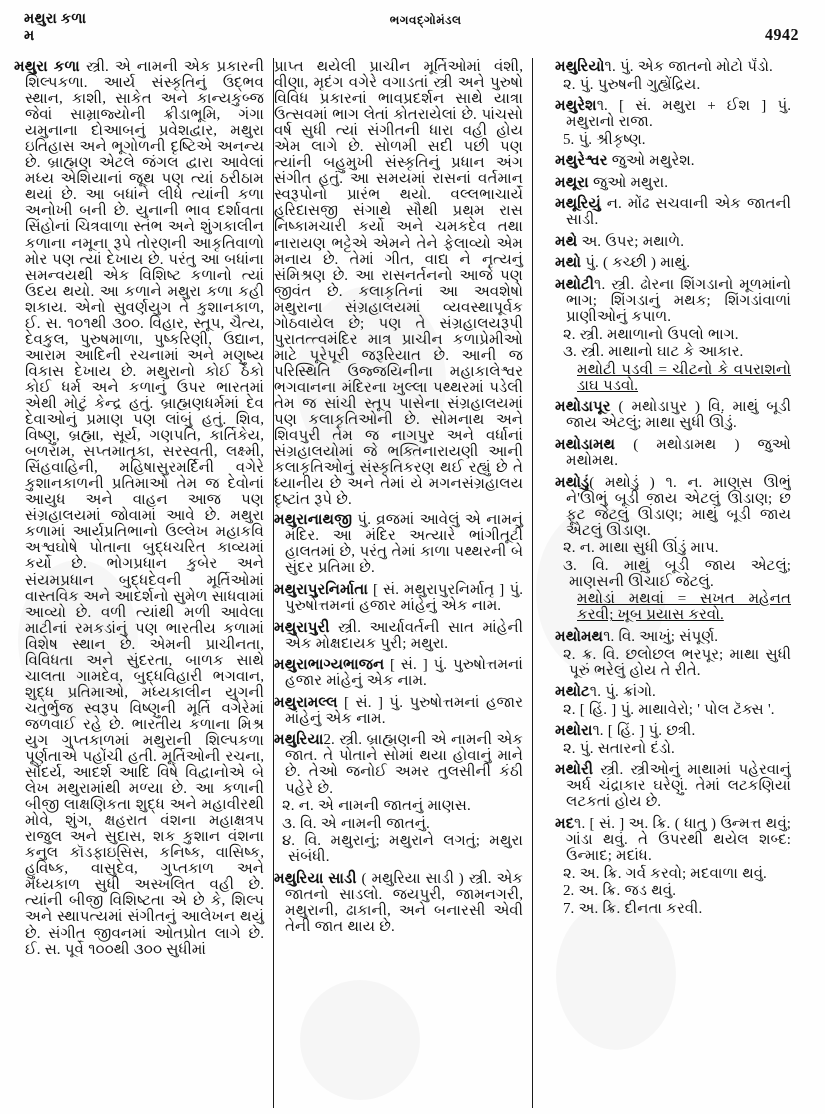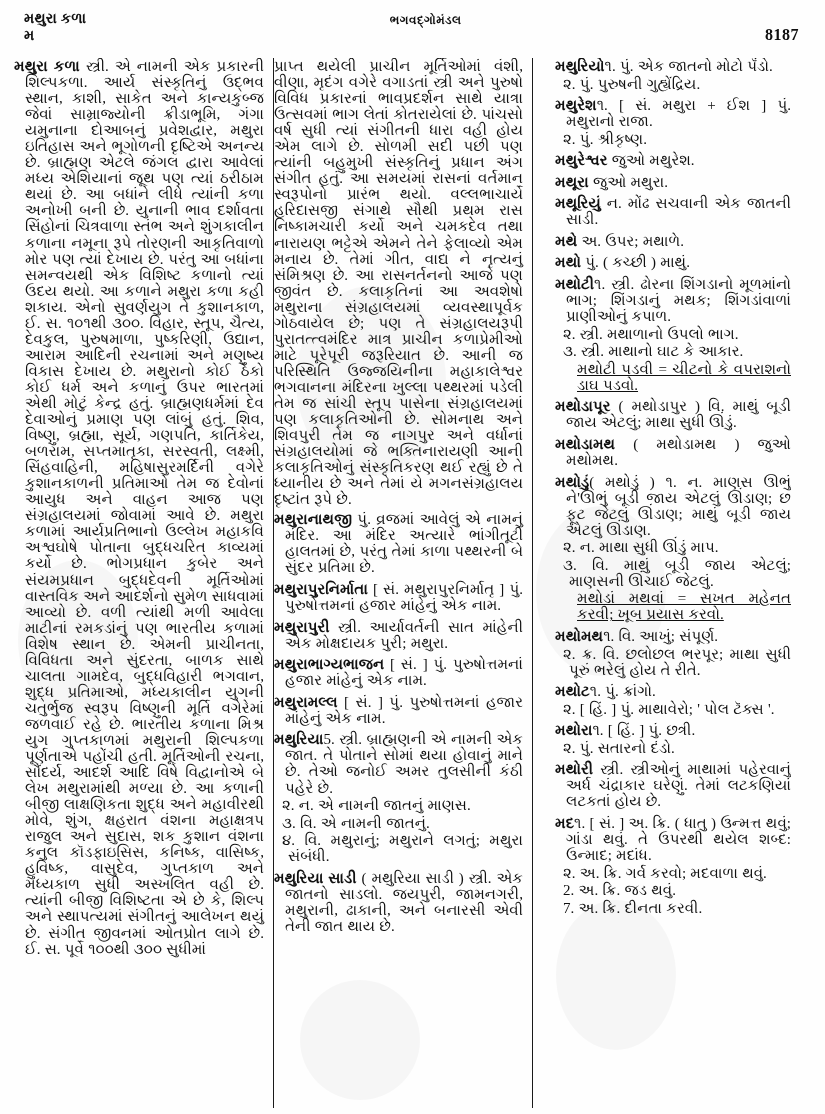--- a/index.html
+++ b/index.html
@@ -93,21 +93,21 @@
   <div class="wm w3"></div>
   <div class="wm w4"></div>
   <div class="wm w5"></div>
 
   <header id="page-header">
     <div class="hdr-left">
       <div class="l1">મથુરા કળા</div>
       <div class="l2">મ</div>
     </div>
     <div class="hdr-center">ભગવદ્ગોમંડલ</div>
-    <div class="hdr-right">8187</div>
+    <div class="hdr-right">4942</div>
   </header>
 
   <div id="columns">
 
     <div class="col c1">
       <div class="entry">
         <span class="hw">મથુરા કળા</span><span> સ્ત્રી. એ નામની એક પ્રકારની શિલ્પકળા. આર્ય સંસ્કૃતિનું ઉદ્ભવ સ્થાન, કાશી, સાકેત અને કાન્યકુબ્જ જેવાં સામ્રાજ્યોની ક્રીડાભૂમિ, ગંગા યમુનાના દોઆબનું પ્રવેશદ્વાર, મથુરા ઇતિહાસ અને ભૂગોળની દૃષ્ટિએ અનન્ય છે. બ્રાહ્મણ એટલે જંગલ દ્વારા આવેલાં મધ્ય એશિયાનાં જૂથ પણ ત્યાં ઠરીઠામ થયાં છે. આ બધાંને લીધે ત્યાંની કળા અનોખી બની છે. યુનાની ભાવ દર્શાવતા સિંહોનાં ચિત્રવાળા સ્તંભ અને શુંગકાલીન કળાના નમૂના રૂપે તોરણની આકૃતિવાળો મોર પણ ત્યાં દેખાય છે. પરંતુ આ બધાંના સમન્વયથી એક વિશિષ્ટ કળાનો ત્યાં ઉદય થયો. આ કળાને મથુરા કળા કહી શકાય. એનો સુવર્ણયુગ તે કુશાનકાળ, ઈ. સ. ૧૦૧થી ૩૦૦. વિહાર, સ્તૂપ, ચૈત્ય, દેવકુલ, પુરુષમાળા, પુષ્કરિણી, ઉદ્યાન, આરામ આદિની રચનામાં અને મણુષ્ય વિકાસ દેખાય છે. મથુરાનો કોઈ ઠેકો કોઈ ધર્મ અને કળાનું ઉપર ભારતમાં એથી મોટું કેન્દ્ર હતું. બ્રાહ્મણધર્મમાં દેવ દેવાઓનું પ્રમાણ પણ લાંબું હતું. શિવ, વિષ્ણુ, બ્રહ્મા, સૂર્ય, ગણપતિ, કાર્તિકેય, બળરામ, સપ્તમાતૃકા, સરસ્વતી, લક્ષ્મી, સિંહવાહિની, મહિષાસુરમર્દિની વગેરે કુશાનકાળની પ્રતિમાઓ તેમ જ દેવોનાં આયુધ અને વાહન આજ પણ સંગ્રહાલયમાં જોવામાં આવે છે. મથુરા કળામાં આર્યપ્રતિભાનો ઉલ્લેખ મહાકવિ અશ્વઘોષે પોતાના બુદ્ધચરિત કાવ્યમાં કર્યો છે. ભોગપ્રધાન કુબેર અને સંયમપ્રધાન બુદ્ધદેવની મૂર્તિઓમાં વાસ્તવિક અને આદર્શનો સુમેળ સાધવામાં આવ્યો છે. વળી ત્યાંથી મળી આવેલા માટીનાં રમકડાંનું પણ ભારતીય કળામાં વિશેષ સ્થાન છે. એમની પ્રાચીનતા, વિવિધતા અને સુંદરતા, બાળક સાથે ચાલતા ગામદેવ, બુદ્ધવિહારી ભગવાન, શુદ્ધ પ્રતિમાઓ, મધ્યકાલીન યુગની ચતુર્ભુજ સ્વરૂપ વિષ્ણુની મૂર્તિ વગેરેમાં જળવાઈ રહે છે. ભારતીય કળાના મિશ્ર યુગ ગુપ્તકાળમાં મથુરાની શિલ્પકળા પૂર્ણતાએ પહોંચી હતી. મૂર્તિઓની રચના, સૌંદર્ય, આદર્શ આદિ વિષે વિદ્વાનોએ બે લેખ મથુરામાંથી મળ્યા છે. આ કળાની બીજી લાક્ષણિકતા શુદ્ધ અને મહાવીરથી મોવે, શુંગ, ક્ષહરાત વંશના મહાક્ષત્રપ રાજુલ અને સુદાસ, શક કુશાન વંશના કનુલ કૉડફાઇસિસ, કનિષ્ક, વાસિષ્ક, હુવિષ્ક, વાસુદેવ, ગુપ્તકાળ અને મધ્યકાળ સુધી અસ્ખલિત વહી છે. ત્યાંની બીજી વિશિષ્ટતા એ છે કે, શિલ્પ અને સ્થાપત્યમાં સંગીતનું આલેખન થયું છે. સંગીત જીવનમાં ઓતપ્રોત લાગે છે. ઈ. સ. પૂર્વે ૧૦૦થી ૩૦૦ સુધીમાં</span>
       </div>
     </div>
 
@@ -134,21 +134,21 @@
         <span class="hw">મથુરાભાગ્યભાજન</span><span> [ સં. ] પું. પુરુષોત્તમનાં હજાર માંહેનું એક નામ.</span>
       </div>
       <div class="gap"></div>
 
       <div class="entry">
         <span class="hw">મથુરામલ્લ</span><span> [ સં. ] પું. પુરુષોત્તમનાં હજાર માંહેનું એક નામ.</span>
       </div>
       <div class="gap"></div>
 
       <div class="entry">
-        <span class="hw">મથુરિયા</span><span>5. સ્ત્રી. બ્રાહ્મણની એ નામની એક જાત. તે પોતાને સોમાં થયા હોવાનું માને છે. તેઓ જનોઈ અમર તુલસીની કંઠી પહેરે છે.</span>
+        <span class="hw">મથુરિયા</span><span>2. સ્ત્રી. બ્રાહ્મણની એ નામની એક જાત. તે પોતાને સોમાં થયા હોવાનું માને છે. તેઓ જનોઈ અમર તુલસીની કંઠી પહેરે છે.</span>
       </div>
       <div class="sense">૨. ન. એ નામની જાતનું માણસ.</div>
       <div class="sense">૩. વિ. એ નામની જાતનું.</div>
       <div class="sense">૪. વિ. મથુરાનું; મથુરાને લગતું; મથુરા સંબંધી.</div>
       <div class="gap"></div>
 
       <div class="entry">
         <span class="hw">મથુરિયા સાડી</span><span> ( મથુરિયા સાડી ) સ્ત્રી. એક જાતનો સાડલો. જયપુરી, જામનગરી, મથુરાની, ઢાકાની, અને બનારસી એવી તેની જાત થાય છે.</span>
       </div>
     </div>
@@ -157,21 +157,21 @@
 
       <div class="entry">
         <span class="hw">મથુરિયો</span><span>૧. પું. એક જાતનો મોટો પૅંડો.</span>
       </div>
       <div class="sense">૨. પું. પુરુષની ગુહ્યેંદ્રિય.</div>
       <div class="gap"></div>
 
       <div class="entry">
         <span class="hw">મથુરેશ</span><span>૧. [ સં. મથુરા + ઈશ ] પું. મથુરાનો રાજા.</span>
       </div>
-      <div class="sense">૨. પું. શ્રીકૃષ્ણ.</div>
+      <div class="sense">5. પું. શ્રીકૃષ્ણ.</div>
       <div class="gap"></div>
 
       <div class="entry">
         <span class="hw">મથુરેશ્વર</span><span> જુઓ મથુરેશ.</span>
       </div>
       <div class="gap"></div>
 
       <div class="entry">
         <span class="hw">મથૂરા</span><span> જુઓ મથુરા.</span>
       </div>

